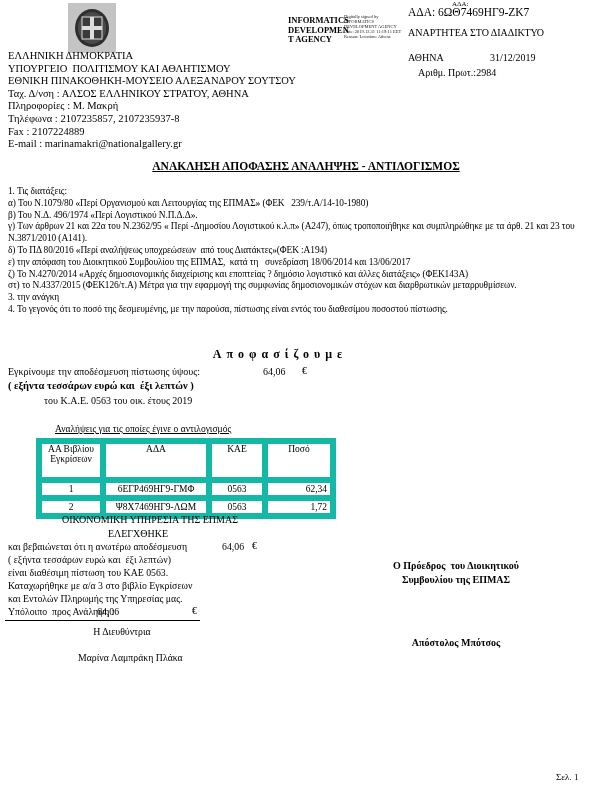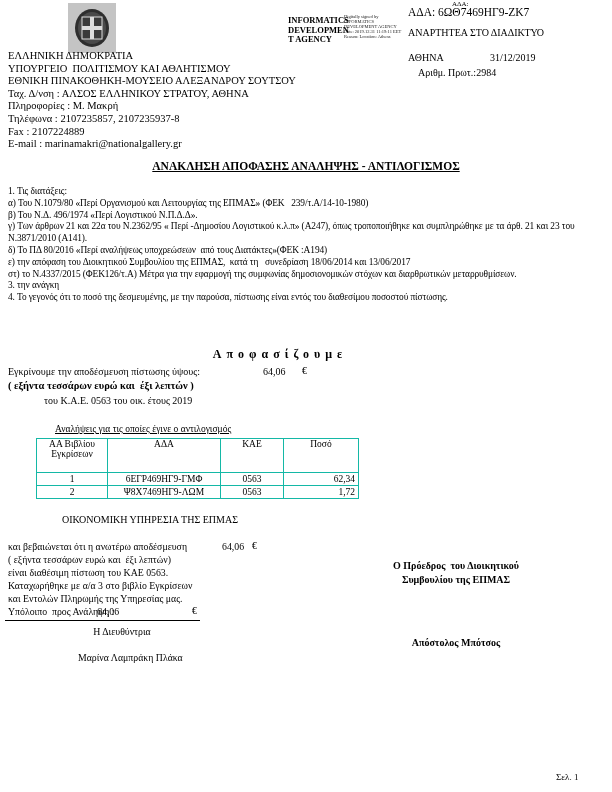--- a/index.html
+++ b/index.html
@@ -32,21 +32,21 @@
 
   .decide-heading{top:347px;left:0;width:560px;text-align:center;font-size:12px;font-weight:bold;letter-spacing:5px;}
   .approve-text{top:366px;left:8px;font-size:10px;}
   .approve-amount{top:366px;left:263px;font-size:10px;}
   .approve-cur{top:365px;left:302px;font-size:10px;}
   .amount-words{top:380px;left:8px;font-size:10.5px;font-weight:bold;}
   .kae-line{top:395px;left:8px;font-size:10px;margin-left:36px;}
 
   .tbl-caption{top:424px;left:55px;font-size:9.5px;text-decoration:underline;}
   table.recall{position:absolute;top:438px;left:36px;border-collapse:collapse;font-size:9.5px;}
-  table.recall th,table.recall td{border:1px solid #14b8a6;padding:0 6px;font-weight:normal;}
+  table.recall th,table.recall td{border:6px solid #14b8a6;padding:0 0;font-weight:normal;}
   table.recall th{height:33px;vertical-align:top;text-align:center;font-size:9.5px;}
   table.recall td{height:12px;text-align:center;}
   table.recall td.amt{text-align:right;padding-right:3px;}
   .w-aa{width:58px;} .w-ada{width:100px;} .w-kae{width:50px;} .w-amt{width:62px;}
 
   
   .dept{top:514px;left:0;width:300px;text-align:center;font-size:10px;}
   .checked{top:528px;left:0;width:276px;text-align:center;font-size:10px;}
   .fc-line{left:8px;font-size:9.8px;}
   .fc1{top:541px;} .fc2{top:554px;} .fc3{top:567px;} .fc4{top:580px;} .fc5{top:593px;}
@@ -108,20 +108,21 @@
 
   <div class="abs doc-title">ΑΝΑΚΛΗΣΗ ΑΠΟΦΑΣΗΣ ΑΝΑΛΗΨΗΣ - ΑΝΤΙΛΟΓΙΣΜΟΣ</div>
 
   <div class="abs considerations">
     <div class="pre">1. Τις διατάξεις:</div>
     <div class="pre">α) Του Ν.1079/80 «Περί Οργανισμού και Λειτουργίας της ΕΠΜΑΣ» (ΦΕΚ   239/τ.Α/14-10-1980)</div>
     <div class="pre">β) Του Ν.Δ. 496/1974 «Περί Λογιστικού Ν.Π.Δ.Δ».</div>
     <div class="pre">γ) Των άρθρων 21 και 22α του Ν.2362/95 « Περί -Δημοσίου Λογιστικού κ.λ.π» (Α247), όπως τροποποιήθηκε και συμπληρώθηκε με τα άρθ. 21 και 23 του Ν.3871/2010 (Α141).</div>
     <div class="pre">δ) Το ΠΔ 80/2016 «Περί αναλήψεως υποχρεώσεων  από τους Διατάκτες»(ΦΕΚ :Α194)</div>
     <div class="pre">ε) την απόφαση του Διοικητικού Συμβουλίου της ΕΠΜΑΣ,  κατά τη   συνεδρίαση 18/06/2014 και 13/06/2017</div>
+    <div class="pre">ζ) Το Ν.4270/2014 «Αρχές δημοσιονομικής διαχείρισης και εποπτείας ? δημόσιο λογιστικό και άλλες διατάξεις» (ΦΕΚ143Α)</div>
     <div class="pre">στ) το Ν.4337/2015 (ΦΕΚ126/τ.Α) Μέτρα για την εφαρμογή της συμφωνίας δημοσιονομικών στόχων και διαρθρωτικών μεταρρυθμίσεων.</div>
     <div class="pre">3. την ανάγκη</div>
     <div class="pre">4. Το γεγονός ότι το ποσό της δεσμευμένης, με την παρούσα, πίστωσης είναι εντός του διαθεσίμου ποσοστού πίστωσης.</div>
   </div>
 
   <div class="abs approve-text">Εγκρίνουμε την αποδέσμευση πίστωσης ύψους:</div>
   <div class="abs decide-heading">Αποφασίζουμε</div>
   <div class="abs approve-amount">64,06</div>
   <div class="abs approve-cur">€</div>
   <div class="abs amount-words pre">( εξήντα τεσσάρων ευρώ και  έξι λεπτών )</div>
@@ -145,20 +146,21 @@
     <tr>
       <td>2</td>
       <td>Ψ8Χ7469ΗΓ9-ΛΩΜ</td>
       <td>0563</td>
       <td class="amt">1,72</td>
     </tr>
   </tbody>
     </table>
 
   <div class="abs dept">ΟΙΚΟΝΟΜΙΚΗ ΥΠΗΡΕΣΙΑ ΤΗΣ ΕΠΜΑΣ</div>
+  <div class="abs checked">ΕΛΕΓΧΘΗΚΕ</div>
   <div class="abs fc-line fc1 pre">και βεβαιώνεται ότι η ανωτέρω αποδέσμευση</div>
   <div class="abs fc-amount">64,06</div>
   <div class="abs fc-cur">€</div>
   <div class="abs fc-line fc2 pre">( εξήντα τεσσάρων ευρώ και  έξι λεπτών)</div>
   <div class="abs fc-line fc3 pre">είναι διαθέσιμη πίστωση του ΚΑΕ 0563.</div>
   <div class="abs fc-line fc4 pre">Καταχωρήθηκε με α/α 3 στο βιβλίο Εγκρίσεων</div>
   <div class="abs fc-line fc5 pre">και Εντολών Πληρωμής της Υπηρεσίας μας.</div>
   <div class="abs rem-label pre">Υπόλοιπο  προς Ανάληψη :</div>
   <div class="abs rem-amount">64,06</div>
   <div class="abs rem-cur">€</div>

